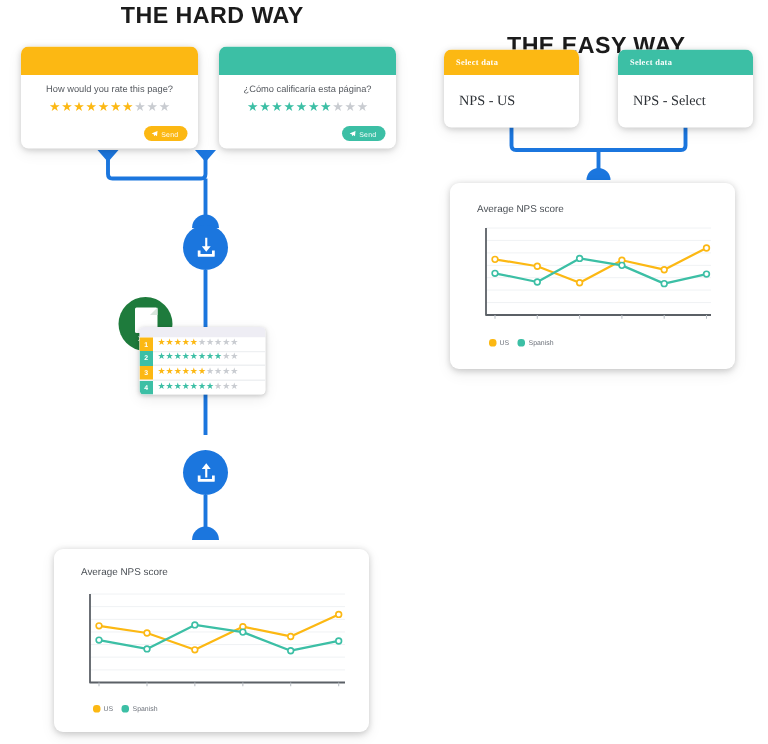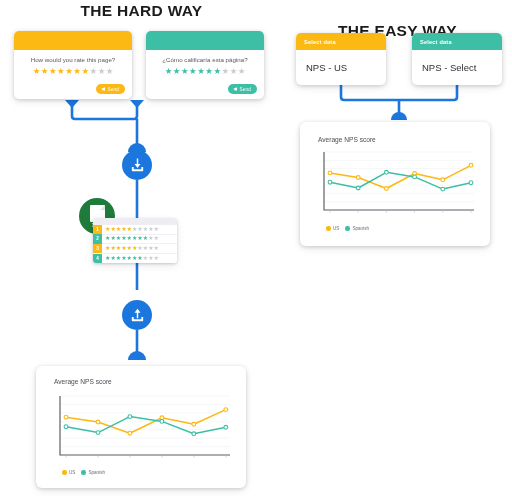--- a/index.html
+++ b/index.html
@@ -52,21 +52,21 @@
   .sendbtn svg { width: 4.5px; height: 4.5px; display: block; }
 
   #survey-en { left: 14px;  top: 31px; }
   #survey-es { left: 146px; top: 31px; }
   #survey-en .bar { background: #fcb813; }
   #survey-es .bar { background: #3cbfa5; }
   #survey-en .sendbtn { background: #fcb813; }
   #survey-es .sendbtn { background: #3cbfa5; }
 
   
-  .selcard { width: 90px; height: 52px; }
+  .selcard { width: 90px; height: 52px; font-family: Liberation Serif, serif; }
   .selcard .bar {
     height: 17px; width: 100%; color: #fff;
     font-size: 5.6px; font-weight: bold; letter-spacing: .2px;
     display: flex; align-items: center; padding-left: 8px;
   }
   .selcard .val {
     height: 35px; display: flex; align-items: center;
     padding-left: 10px; font-size: 9.5px; color: #2d3136;
   }
   #sel-us    { left: 296px; top: 33px; }

